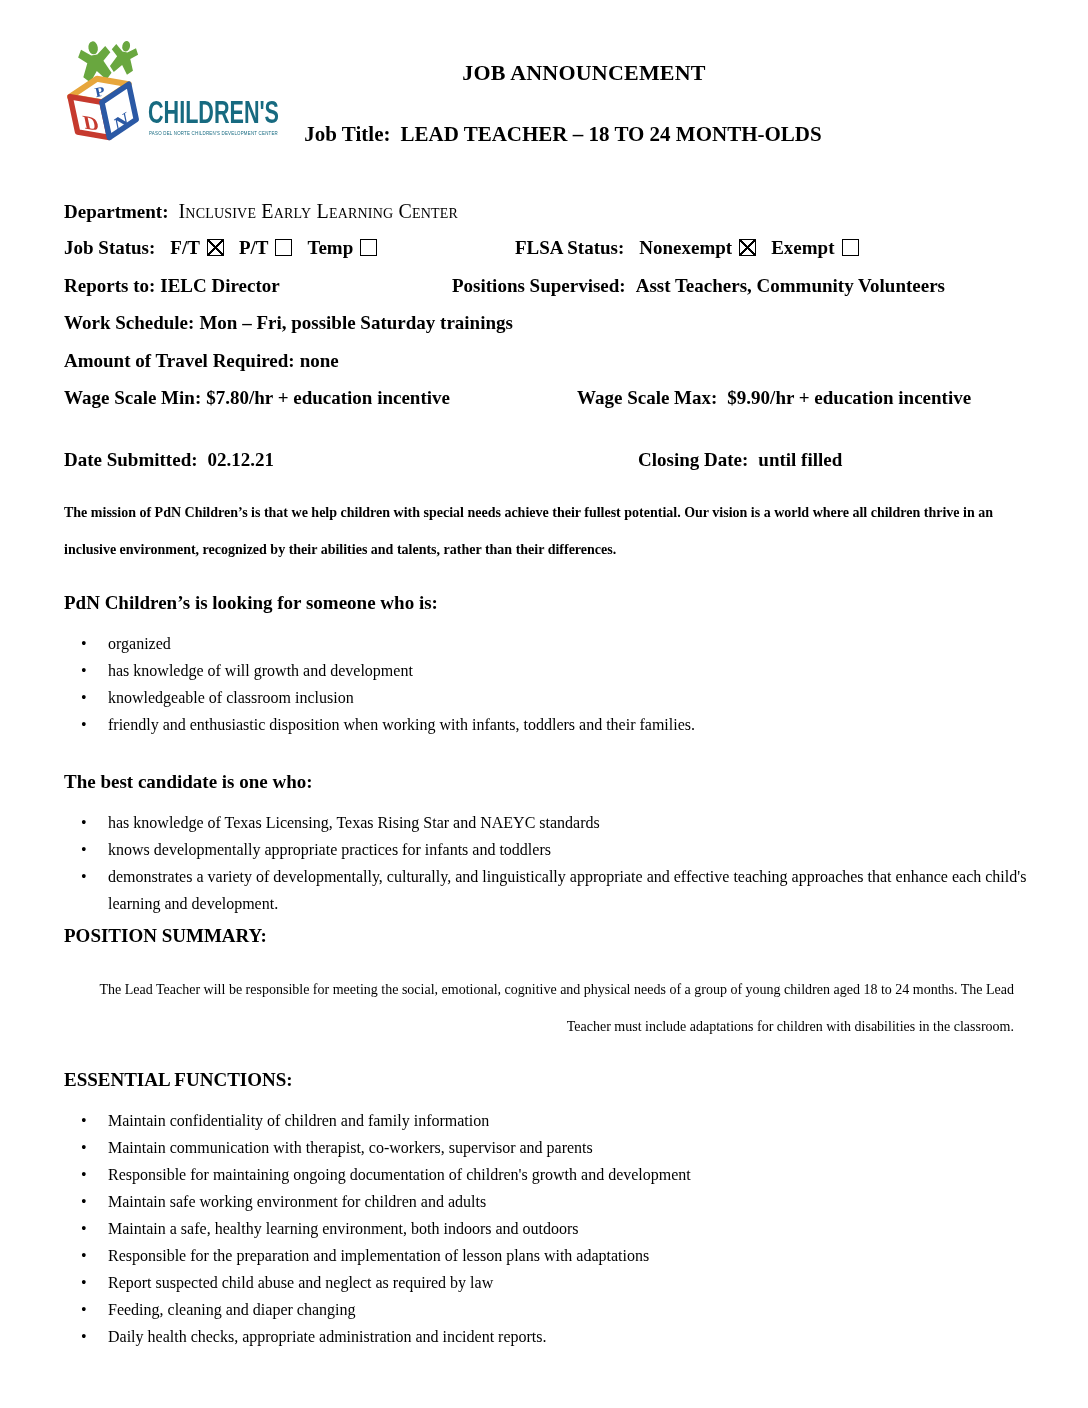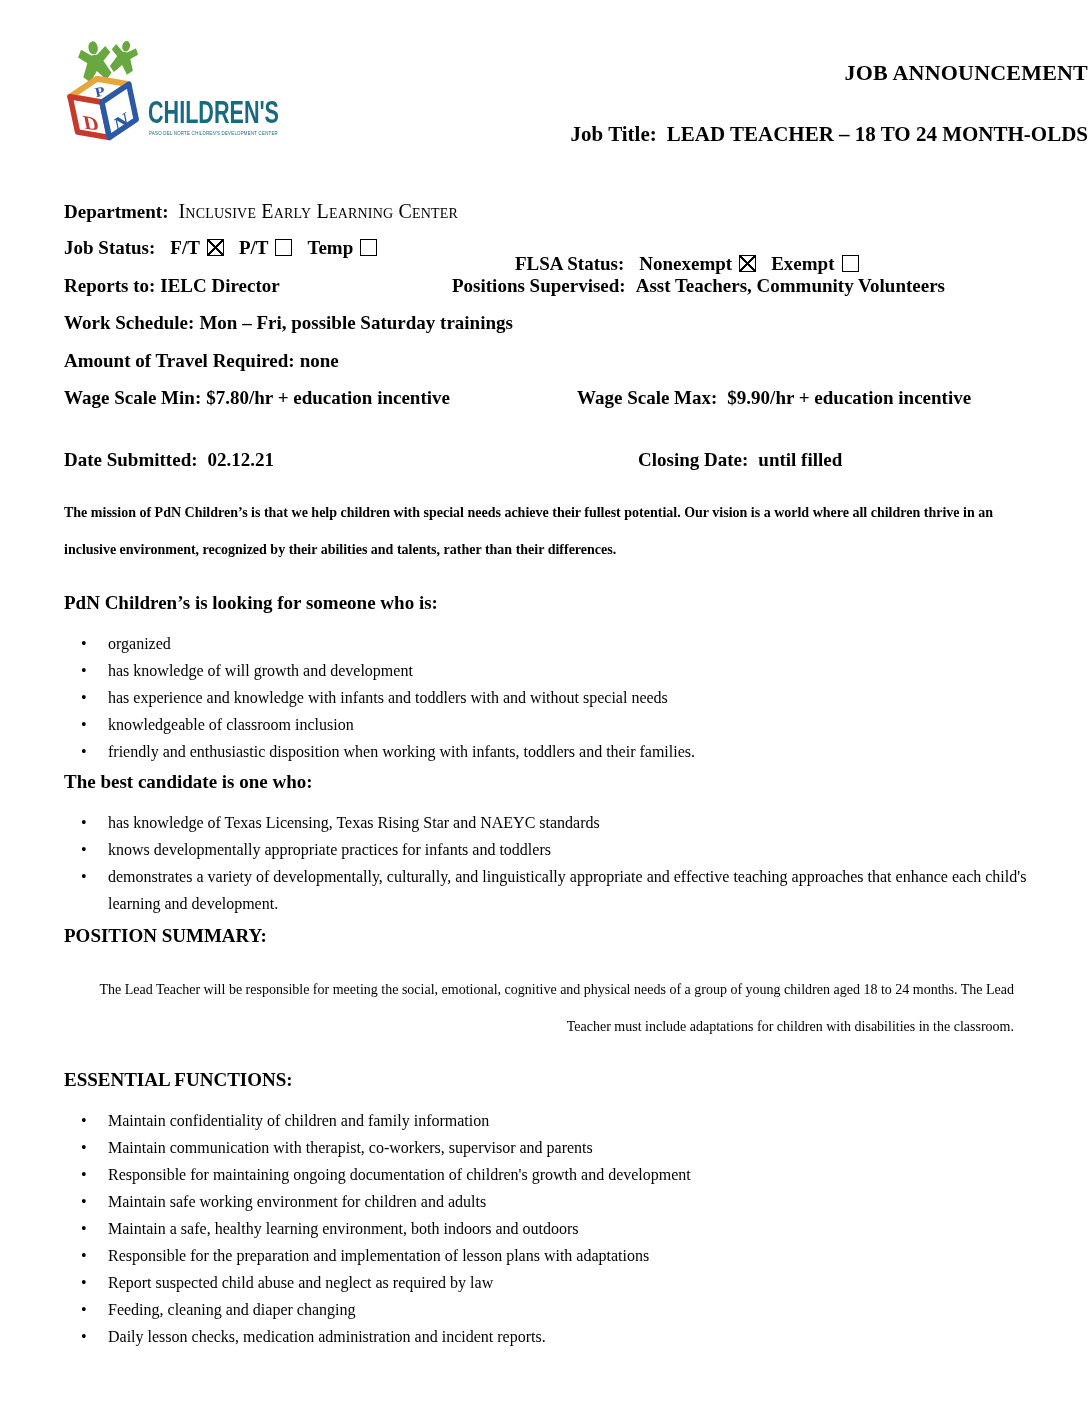--- a/index.html
+++ b/index.html
@@ -5,21 +5,21 @@
 <style>
   html,body{margin:0;padding:0;}
   body{
     width:1088px;height:1408px;background:#ffffff;color:#000;
     font-family:"Liberation Serif", serif;position:relative;overflow:hidden;
   }
   .abs{position:absolute;}
   .b{font-weight:bold;}
   .fs{font-size:19px;line-height:26px;}
   .nowrap{white-space:nowrap;}
-  .center{text-align:right;}
+  .center{text-align:center;}
   .smallcaps{font-variant:small-caps;letter-spacing:.2px;}
   .doc-title{font-size:22px;font-weight:bold;letter-spacing:.2px;}
   .job-title-line{font-size:21px;font-weight:bold;}
   .label{font-weight:bold;}
   .val-b{font-weight:bold;}
   .gap-s{margin-left:5px;}
   .gap-d{margin-left:10px;}
   .para{font-size:14px;line-height:37px;}
   .heading{font-size:19px;font-weight:bold;}
   ul.doc-list{list-style:none;margin:12px;padding:0;font-size:16px;line-height:27px;}
@@ -73,21 +73,21 @@
   <div class="abs job-title-line center nowrap" style="left:38px;right:0;top:122px;">
     <span>Job Title:</span><span class="gap-d">LEAD TEACHER – 18 TO 24 MONTH-OLDS</span>
   </div>
 
   <div class="abs fs nowrap" style="left:64px;top:198px;">
     <span class="label">Department:</span><span class="gap-d smallcaps" style="font-size:20px;">Inclusive Early Learning Center</span>
   </div>
 
   <div class="abs fs nowrap" style="left:64px;top:235px;right:8px;">
     <span class="grp-label">Job Status:</span><span><span class="opt-label">F/T</span><span class="checkbox checked"></span><span class="opt-label">P/T</span><span class="checkbox"></span><span class="opt-label">Temp</span><span class="checkbox"></span></span>
-    <span class="abs" style="left:451px;top:0;margin-top:16px;">
+    <span class="abs" style="left:451px;top:0;">
       <span class="grp-label">FLSA Status:</span><span><span class="opt-label">Nonexempt</span><span class="checkbox checked"></span><span class="opt-label">Exempt</span><span class="checkbox"></span></span>
     </span>
   </div>
 
   <div class="abs fs nowrap" style="left:64px;top:273px;right:0;">
     <span class="label">Reports to:</span><span class="val-b gap-s">IELC Director</span>
     <span class="abs" style="left:388px;top:0;">
       <span class="label">Positions Supervised:</span><span class="val-b gap-d">Asst Teachers, Community Volunteers</span>
     </span>
   </div>
@@ -113,21 +113,20 @@
       <span class="label">Closing Date:</span><span class="val-b gap-d">until filled</span>
     </span>
   </div>
 
   <div class="abs para b" style="left:64px;top:494px;width:954px;">The mission of PdN Children’s is that we help children with special needs achieve their fullest potential. Our vision is a world where all children thrive in an inclusive environment, recognized by their abilities and talents, rather than their differences.</div>
 
   <div class="abs heading" style="left:64px;top:592px;">PdN Children’s is looking for someone who is:</div>
   <ul class="abs doc-list" style="left:64px;top:618px;width:952px;">
       <li>organized</li>
       <li>has knowledge of will growth and development</li>
-      <li>has experience and knowledge with infants and toddlers with and without special needs</li>
       <li>knowledgeable of classroom inclusion</li>
       <li>friendly and enthusiastic disposition when working with infants, toddlers and their families.</li>
     </ul>
 
   <div class="abs heading" style="left:64px;top:771px;">The best candidate is one who:</div>
   <ul class="abs doc-list" style="left:64px;top:797px;width:952px;">
       <li>has knowledge of Texas Licensing, Texas Rising Star and NAEYC standards</li>
       <li>knows developmentally appropriate practices for infants and toddlers</li>
       <li>demonstrates a variety of developmentally, culturally, and linguistically appropriate and effective teaching approaches that enhance each child's learning and development.</li>
     </ul>
@@ -138,16 +137,16 @@
   <div class="abs heading" style="left:64px;top:1069px;text-align:right;">ESSENTIAL FUNCTIONS:</div>
   <ul class="abs doc-list" style="left:64px;top:1095px;width:952px;">
       <li>Maintain confidentiality of children and family information</li>
       <li>Maintain communication with therapist, co-workers, supervisor and parents</li>
       <li>Responsible for maintaining ongoing documentation of children's growth and development</li>
       <li>Maintain safe working environment for children and adults</li>
       <li>Maintain a safe, healthy learning environment, both indoors and outdoors</li>
       <li>Responsible for the preparation and implementation of lesson plans with adaptations</li>
       <li>Report suspected child abuse and neglect as required by law</li>
       <li>Feeding, cleaning and diaper changing</li>
-      <li>Daily lesson checks, medication administration and incident reports.</li>
+      <li>Daily health checks, appropriate administration and incident reports.</li>
     </ul>
 
 </div>
 
 </body></html>

